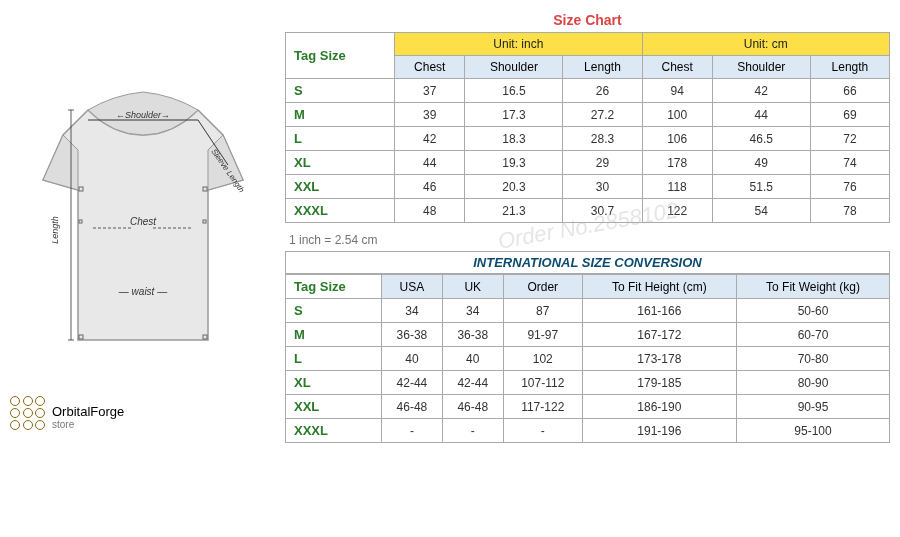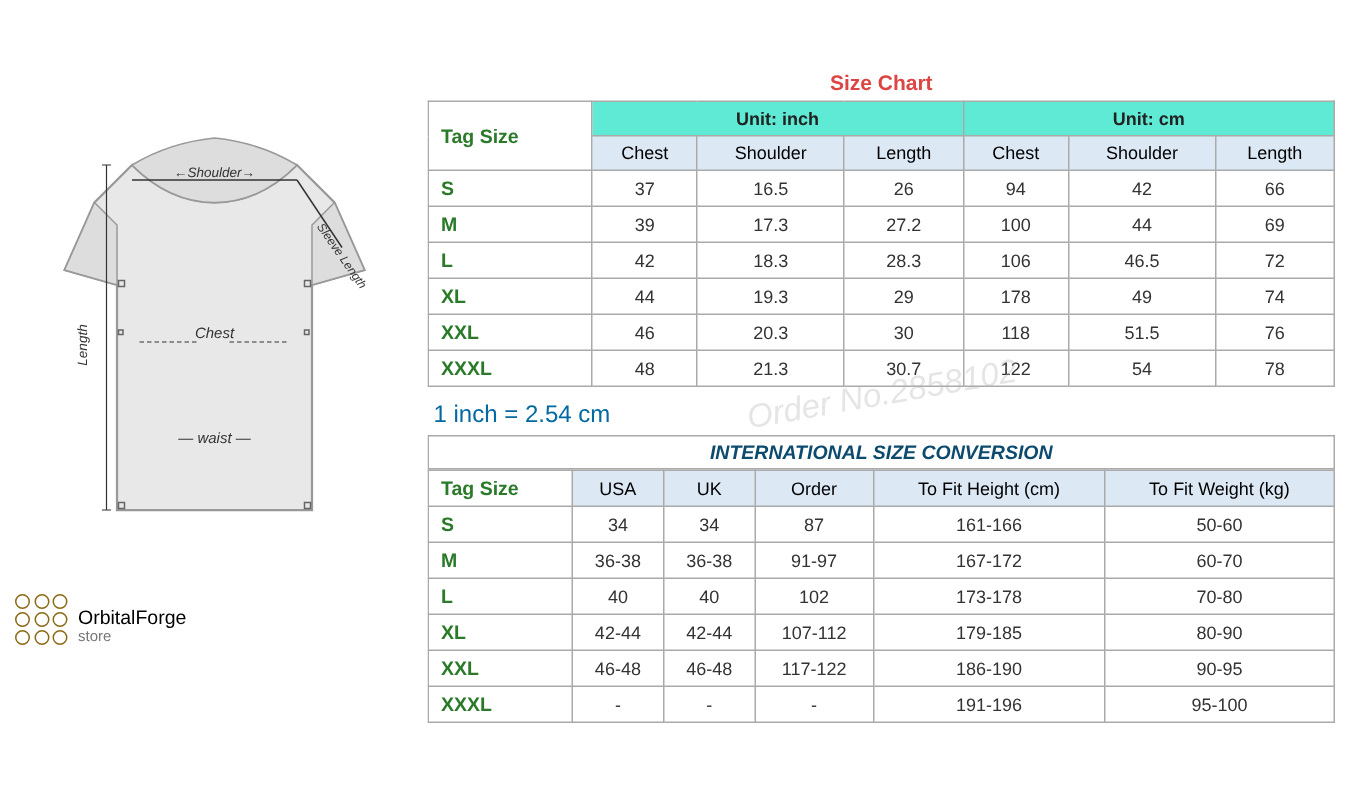--- a/index.html
+++ b/index.html
@@ -74,33 +74,32 @@
       margin-bottom: 8px;
     }
 
     .section-title {
       text-align: center;
       color: #d44;
       font-weight: bold;
       font-size: 14px;
       padding: 4px;
       background: #fff;
-      margin-top: 35px;
     }
 
     th, td {
       border: 1px solid #aaa;
       text-align: center;
       padding: 4px 5px;
       font-size: 12px;
     }
 
     .unit-header {
-      background: #5eead4;
-      font-weight: bold;
+      background: #fde047;
+      font-weight: normal;
       font-size: 12px;
       color: #222;
     }
 
     .col-header {
       background: #dde8f5;
       font-weight: normal;
       font-size: 12px;
     }
 
@@ -121,22 +120,22 @@
       text-align: left;
       padding-left: 8px;
     }
 
     .data-cell {
       background: #fff;
       color: #333;
     }
 
     .inch-note {
-      font-size: 16px;
-      color: #0369a1;
+      font-size: 12px;
+      color: #737373;
       padding: 2px 4px 4px 4px;
     }
 
     .intl-title {
       text-align: center;
       font-weight: bold;
       font-style: italic;
       color: #0c4a6e;
       font-size: 13px;
       padding: 3px;

